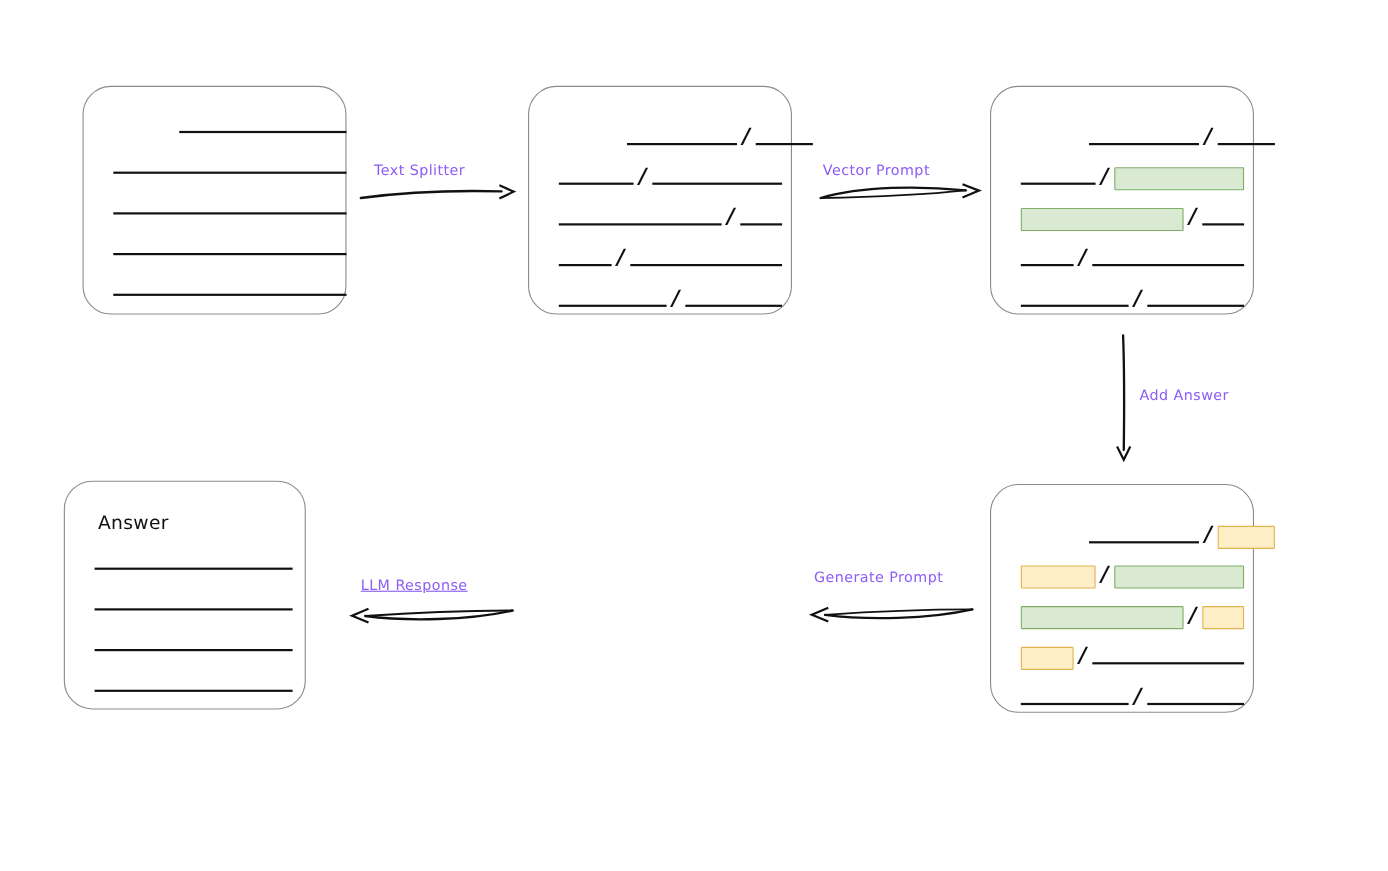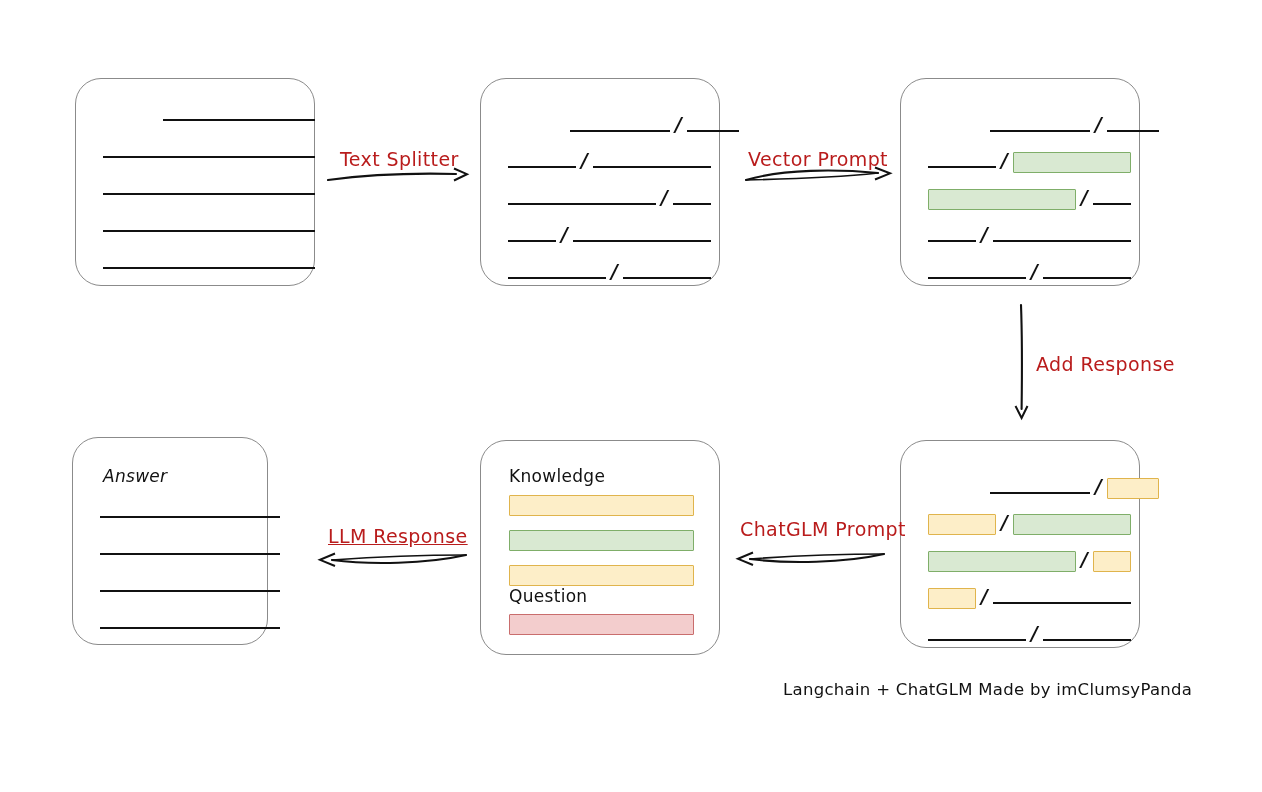--- a/index.html
+++ b/index.html
@@ -77,23 +77,23 @@
     position:absolute;
     font-size:17px;
     letter-spacing:.3px;
     color:#111;
     white-space:nowrap;
   }
 
   
   .arrow-label{
     position:absolute;
-    font-size:19px;
+    font-size:13px;
     letter-spacing:.4px;
-    color:#b91c1c;
+    color:#8b5cf6;
     white-space:nowrap;
   }
 
   
   .footer{
     position:absolute;
     font-size:16.5px;
     letter-spacing:.3px;
     color:#111;
     white-space:nowrap;
@@ -184,21 +184,21 @@
           <span class="seg" style="width: 138px;"></span>
         </div>
         <div class="row" style="left: 27px; top: 187px;">
           <span class="seg" style="width: 98px;"></span>
           <span class="slash" style="margin: 0px 5px;">/</span>
           <span class="seg" style="width: 88px;"></span>
         </div>
       </div>
   </div>
 
-  <div class="arrow-label" style="left:1036px;top:353px;">Add Response</div>
+  <div class="arrow-label" style="left:1036px;top:353px;">Add Answer</div>
   <svg class="arrow" style="left:1012px;top:305px;width:22px;height:114px;" viewBox="0 0 22 114">
     <path d="M9 0 C 10.5 40, 10 75, 9.6 104" stroke-width="2.1" stroke-linecap="round"></path>
     <path class="head" d="M3.5 101 L9.6 113 L15.5 101"></path>
   </svg>
 
   <div class="card" style="left:900px;top:440px;width:240px;height:208px;">
     <div class="rows" id="ctx-rows">
         <div class="row" style="left: 89px; top: 40px;">
           <span class="seg" style="width: 100px;"></span>
           <span class="slash" style="margin: 0px 5px;">/</span>
@@ -220,52 +220,39 @@
           <span class="seg" style="width: 138px;"></span>
         </div>
         <div class="row" style="left: 27px; top: 187px;">
           <span class="seg" style="width: 98px;"></span>
           <span class="slash" style="margin: 0px 5px;">/</span>
           <span class="seg" style="width: 88px;"></span>
         </div>
       </div>
   </div>
 
-  <div class="arrow-label" style="left:740px;top:518px;">ChatGLM Prompt</div>
+  <div class="arrow-label" style="left:740px;top:518px;">Generate Prompt</div>
   <svg class="arrow" style="left:736px;top:548px;width:150px;height:22px;" viewBox="0 0 150 22">
     <path d="M148 6 C 108 15, 52 16, 14 11" stroke-width="2.1" stroke-linecap="round"></path>
     <path d="M148 6 C 104 6, 56 8, 14 11" stroke-width="1.6" stroke-linecap="round"></path>
     <path class="head" d="M17 4.5 L2 10.8 L17 17"></path>
   </svg>
 
-  <div class="card" style="left:480px;top:440px;width:240px;height:215px;">
-    <div class="caption" style="left:28px;top:25px;">Knowledge</div>
-    <div id="knowledge-bars">
-        <div class="bar yellow" style="left: 28px; top: 54px; width: 185px;"></div>
-        <div class="bar green" style="left: 28px; top: 89px; width: 185px;"></div>
-        <div class="bar yellow" style="left: 28px; top: 124px; width: 185px;"></div>
-      </div>
-    <div class="caption" style="left:28px;top:145px;">Question</div>
-    <div id="question-bars">
-        <div class="bar red" style="left: 28px; top: 173px; width: 185px;"></div>
-      </div>
-  </div>
 
   <div class="arrow-label" style="left:328px;top:525px;text-decoration:underline;">LLM Response</div>
   <svg class="arrow" style="left:318px;top:548px;width:150px;height:22px;" viewBox="0 0 150 22">
     <path d="M148 7 C 108 16, 52 17, 14 12" stroke-width="2.1" stroke-linecap="round"></path>
     <path d="M148 7 C 104 7, 56 9, 14 12" stroke-width="1.6" stroke-linecap="round"></path>
     <path class="head" d="M17 5.5 L2 11.8 L17 18"></path>
   </svg>
 
-  <div class="card" style="left:72px;top:437px;width:196px;height:208px;font-style:italic;">
+  <div class="card" style="left:58px;top:437px;width:220px;height:208px;">
     <div class="caption" style="left:30px;top:28px;">Answer</div>
     <div class="rows" id="ans-lines">
         <div class="rule" style="left: 27px; top: 78px; width: 180px;"></div>
         <div class="rule" style="left: 27px; top: 115px; width: 180px;"></div>
         <div class="rule" style="left: 27px; top: 152px; width: 180px;"></div>
         <div class="rule" style="left: 27px; top: 189px; width: 180px;"></div>
       </div>
   </div>
 
-  <div class="footer" style="left:783px;top:680px;">Langchain + ChatGLM Made by imClumsyPanda</div>
 
 </div>
 
 </body></html>

